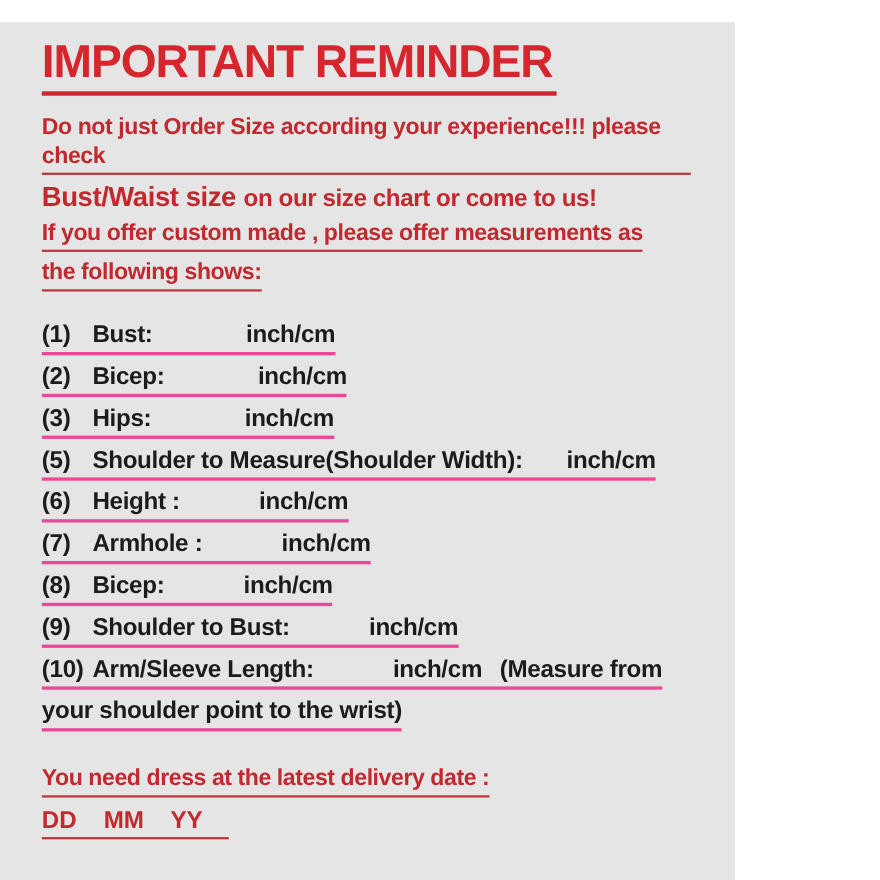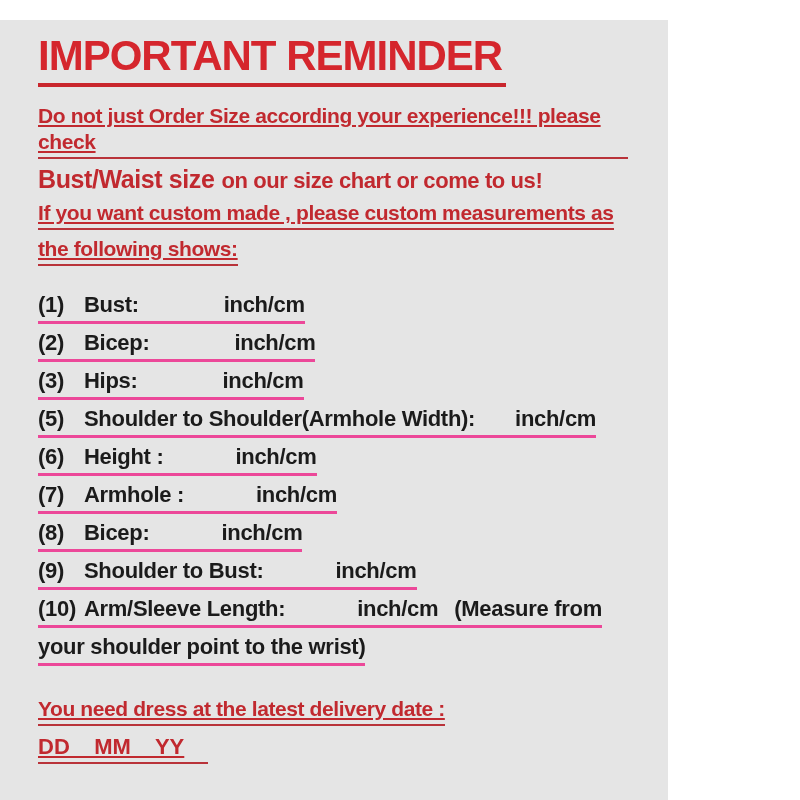--- a/index.html
+++ b/index.html
@@ -24,21 +24,21 @@
     display: inline-block;
     margin: 0 0 16px 0;
     font-size: 42px;
     line-height: 1.05;
     letter-spacing: -1px;
     color: #d5262d;
     border-bottom: 4px solid #c9262d;
     padding-bottom: 5px;
     padding-right: 4px;
   }
-  .red { color: #c1292f; text-decoration: underline; }
+  .red { color: #c1292f; }
   .u {
     display: inline-block;
     border-bottom: 2.5px solid #b9333a;
     padding-bottom: 2px;
   }
   .block { display: block; }
   .introline {
     font-size: 21px;
     line-height: 26px;
     letter-spacing: -0.4px;
@@ -99,21 +99,21 @@
 
   <div class="block">
     <span class="red u introline">Do not just Order Size according your experience!!! please check</span>
   </div>
 
   <div class="line3">
     <span class="hl">Bust/Waist size</span><span class="rest">on our size chart or come to us!</span>
   </div>
 
   <div class="block">
-    <span class="red u introline">If you want custom made , please custom measurements as</span>
+    <span class="red u introline">If you offer custom made , please offer measurements as</span>
   </div>
   <div class="block custom2">
     <span class="red u introline">the following shows:</span>
   </div>
 
   <div class="row">
     <span class="num">(1)</span>
       <span>Bust:</span>
       <span class="gap g85"></span>
       <span>inch/cm</span>
@@ -125,21 +125,21 @@
       <span>inch/cm</span>
   </div>
   <div class="row">
     <span class="num">(3)</span>
       <span>Hips:</span>
       <span class="gap g85"></span>
       <span>inch/cm</span>
   </div>
   <div class="row">
     <span class="num">(5)</span>
-      <span>Shoulder to Shoulder(Armhole Width):</span>
+      <span>Shoulder to Measure(Shoulder Width):</span>
       <span class="gap g40"></span>
       <span>inch/cm</span>
   </div>
   <div class="row">
     <span class="num">(6)</span>
       <span>Height :</span>
       <span class="gap g72"></span>
       <span>inch/cm</span>
   </div>
 

